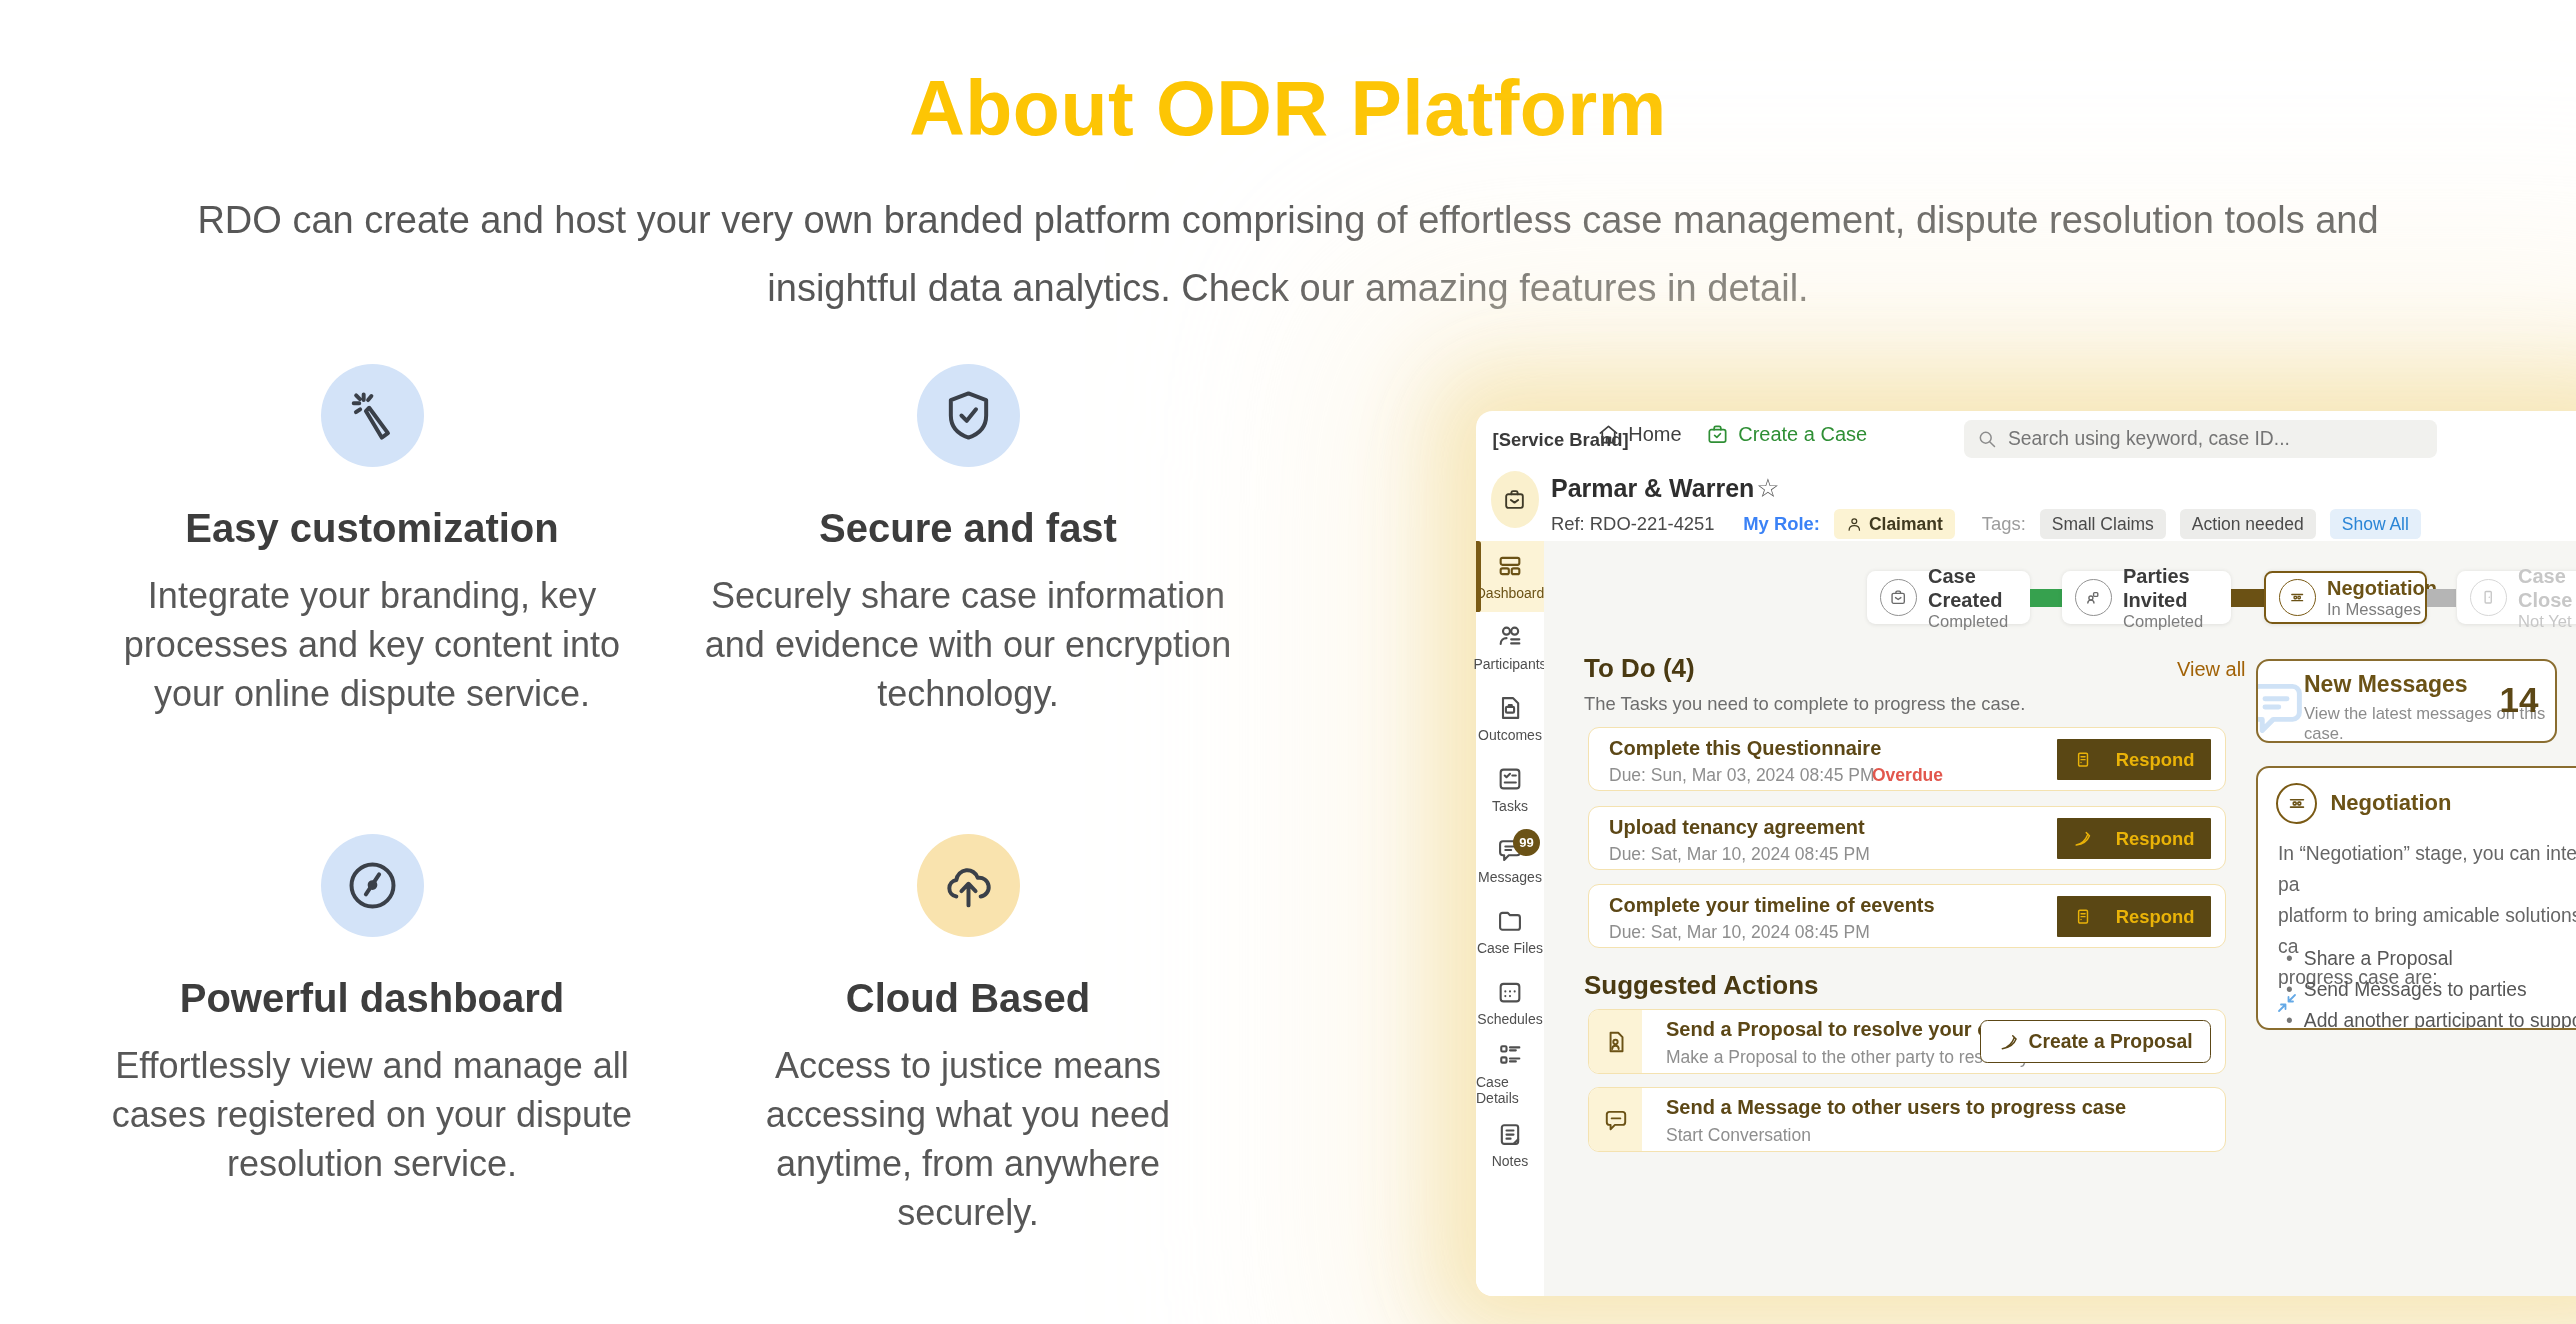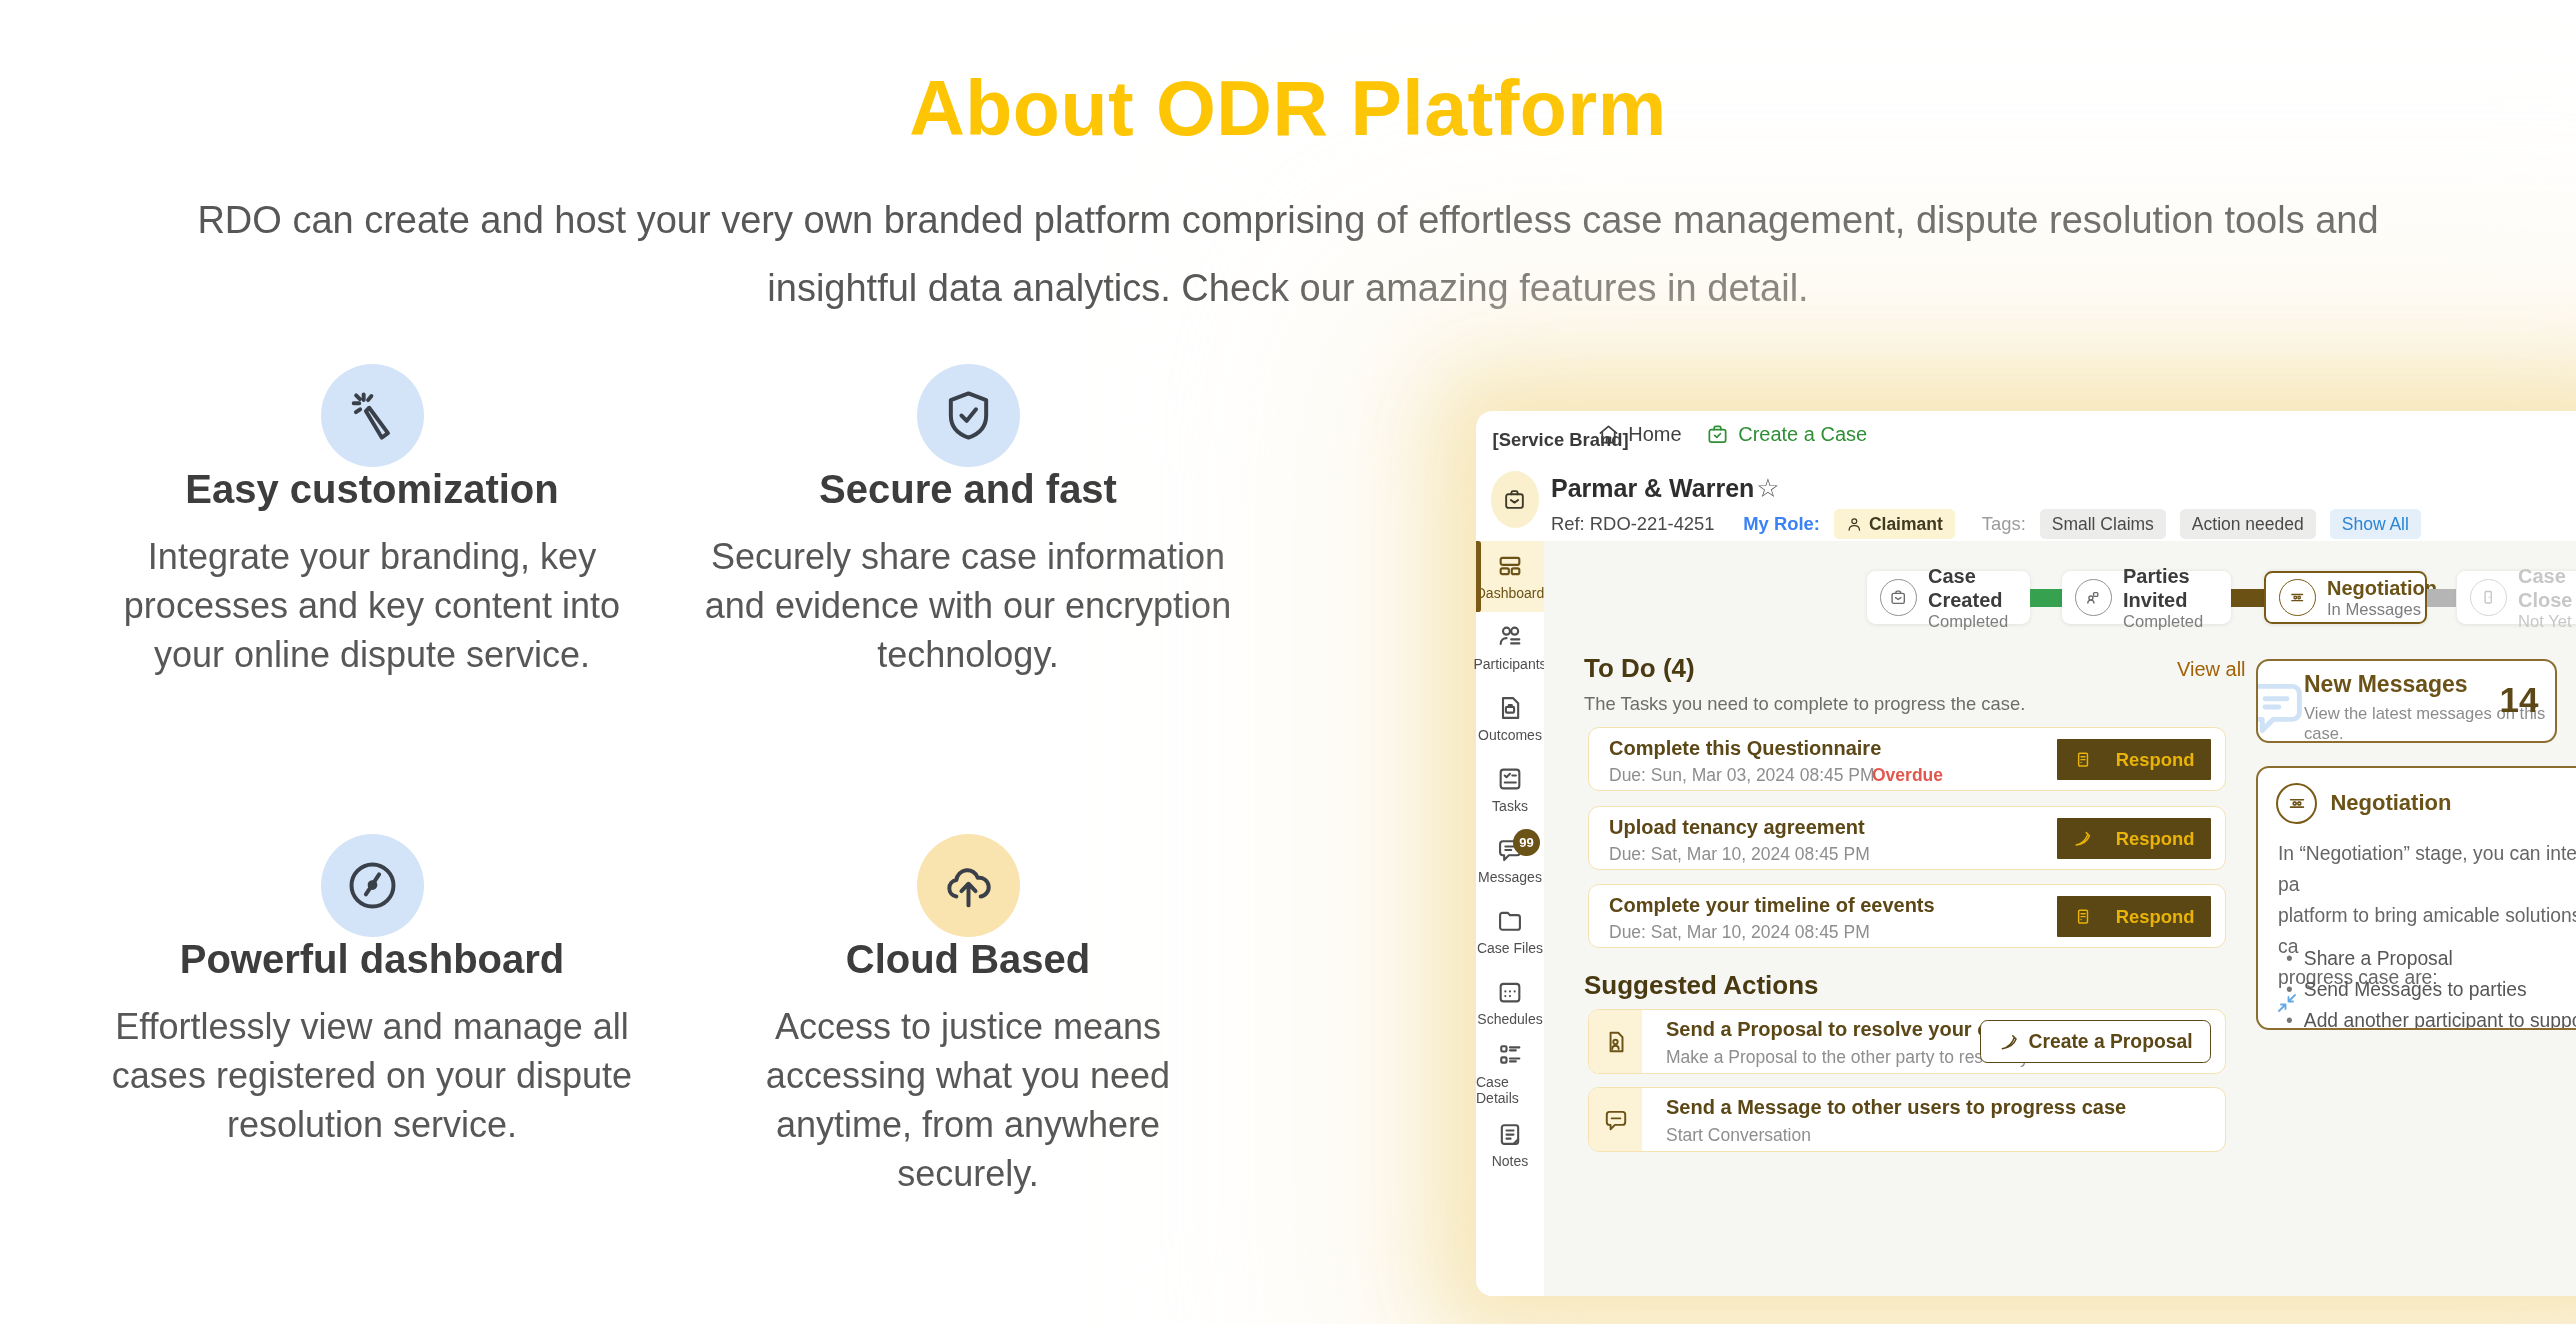--- a/index.html
+++ b/index.html
@@ -12,21 +12,21 @@
   .hero-sub { position:absolute; top:186px; left:0; width:100%; text-align:center;
     font-size:38px; line-height:68px; color:#575757; font-weight:400; white-space:pre-line; }
 
   
   .feature { position:absolute; width:570px; text-align:center; }
   .f1 { left:87px;  top:364px; } .f2 { left:683px; top:364px; }
   .f3 { left:87px;  top:834px; } .f4 { left:683px; top:834px; }
   .fcircle { width:103px; height:103px; border-radius:50%; margin:0 auto;
     display:flex; align-items:center; justify-content:center; color:#3a4049; }
   .fcircle.blue { background:#d3e3f8; } .fcircle.cream { background:#f9e3ae; }
-  .feature h3 { font-size:40px; font-weight:700; color:#3d3d3d; }
+  .feature h3 { margin-top:39px; font-size:40px; font-weight:700; color:#3d3d3d; }
   .feature p { margin:20px auto 0; width:534px; font-size:36px; line-height:49px; color:#575757; }
 
   
   .panel { position:absolute; left:1476px; top:411px; width:1141px; height:885px;
     background:#fff; border-radius:16.6px;
     box-shadow:0 0 83px 41px rgba(246,230,182,0.95), 0 0 212px 138px rgba(251,243,220,0.55); }
 
   .topbar { position:absolute; left:0; top:0; width:100%; height:57px; }
   .brand { position:absolute; left:16.6px; top:18.4px; font-size:18.4px; font-weight:700; color:#3a3a3a; }
   .nav-home { position:absolute; left:121px; top:12px; display:flex; align-items:center; gap:8.3px;
@@ -202,20 +202,27 @@
           </svg>
         <span>Home</span>
       </div>
       <div class="nav-create">
         <svg class="ic" width="23" height="23" viewBox="0 0 24 24">
             <rect x="3.5" y="7" width="17" height="13" rx="2"></rect>
             <path d="M8.5 7 V5.2 A1.8 1.8 0 0 1 10.3 3.5 H13.7 A1.8 1.8 0 0 1 15.5 5.2 V7"></path>
             <path d="M9 13 L11.3 15 L15 11.2"></path>
           </svg>
         <span>Create a Case</span>
+      </div>
+      <div class="searchbox">
+        <svg class="ic" width="20" height="20" viewBox="0 0 24 24">
+            <circle cx="10.5" cy="10.5" r="6.5"></circle>
+            <path d="M15.5 15.5 L21 21"></path>
+          </svg>
+        <input type="text" placeholder="Search using keyword, case ID..." style="">
       </div>
     </div>
 
     <div class="casebar">
       <div class="avatar">
         <svg class="ic" width="25" height="25" viewBox="0 0 24 24">
             <rect x="4" y="7" width="16" height="13" rx="2"></rect>
             <path d="M9 7 V5.4 A1.6 1.6 0 0 1 10.6 4 H13.4 A1.6 1.6 0 0 1 15 5.4 V7"></path>
             <path d="M8.5 12.5 L12 15 L15.5 12.5"></path>
           </svg>

